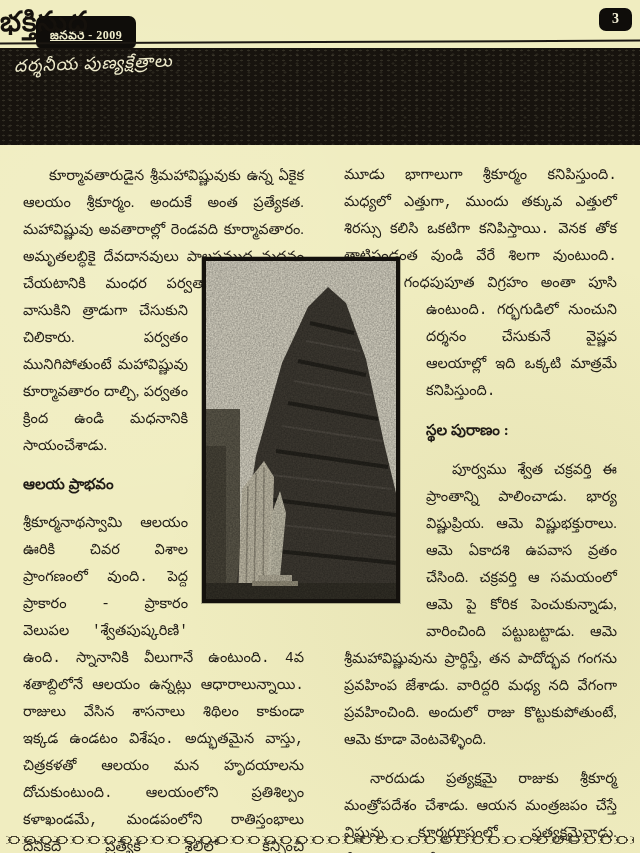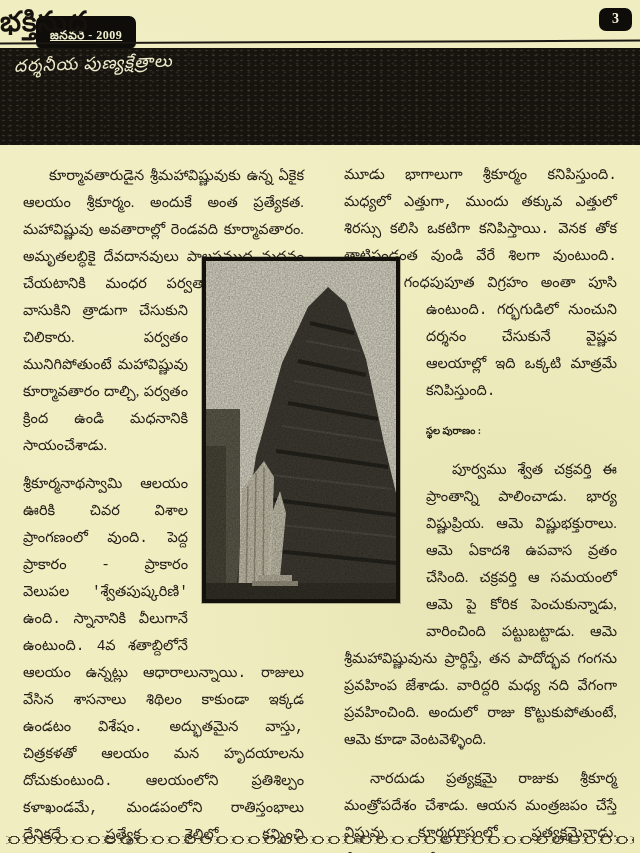--- a/index.html
+++ b/index.html
@@ -59,21 +59,21 @@
   .content{
     position:absolute;top:150px;left:11px;width:618px;
     display:flex;gap:16px;text-align:justify;
     font-size:14.5px;line-height:27px;
   }
   .col{position:relative;}
   .col-left{width:305px;}
   .col-right{width:297px;}
   p.para{margin:12px;text-indent:26px;}
   p.nopad{text-indent:0;font-family:Liberation Mono, monospace;}
-  .sec-head{margin:12px;font-weight:bold;font-size:10px;}
+  .sec-head{margin:12px;font-weight:bold;font-size:15px;}
   .img-gap-right{float:right;width:116px;height:347px;}
   .img-gap-left{float:left;width:82px;height:337px;}
   
   .photo-frame{
     position:absolute;left:202px;top:257px;width:190px;height:338px;
     border:4px solid #14110d;background:#d9d6c6;box-sizing:content-box;
     box-shadow:0 0 0 1px rgba(0,0,0,.25);
   }
   .photo-frame svg{display:block;}
   
@@ -95,20 +95,21 @@
 </div>
 <div class="head-rule"></div>
 
 <div class="banner">
   <div class="kicker">దర్శనీయ పుణ్యక్షేత్రాలు</div>
 </div>
 
 <div class="content">
   <div class="col col-left">
     <p class="para"><span>కూర్మావతారుడైన శ్రీమహావిష్ణువుకు ఉన్న ఏకైక ఆలయం శ్రీకూర్మం. అందుకే అంత ప్రత్యేకత. మహావిష్ణువు అవతారాల్లో రెండవది కూర్మావతారం. అమృతలబ్ధికై దేవదానవులు పాలసముద్ర మధనం చేయటానికి మంధర పర్వతాన్ని </span><span class="img-gap-right"></span><span>కవ్వముగా, వాసుకిని త్రాడుగా చేసుకుని చిలికారు. పర్వతం మునిగిపోతుంటే మహావిష్ణువు కూర్మావతారం దాల్చి, పర్వతం క్రింద ఉండి మధనానికి సాయంచేశాడు.</span></p>
+    <h3 class="sec-head">ఆలయ ప్రాభవం</h3>
     <p class="para nopad">శ్రీకూర్మనాథస్వామి ఆలయం ఊరికి చివర విశాల ప్రాంగణంలో వుంది. పెద్ద ప్రాకారం - ప్రాకారం వెలుపల 'శ్వేతపుష్కరిణి' ఉంది. స్నానానికి వీలుగానే ఉంటుంది. 4వ శతాబ్దిలోనే ఆలయం ఉన్నట్లు ఆధారాలున్నాయి. రాజులు వేసిన శాసనాలు శిథిలం కాకుండా ఇక్కడ ఉండటం విశేషం. అద్భుతమైన వాస్తు, చిత్రకళతో ఆలయం మన హృదయాలను దోచుకుంటుంది. ఆలయంలోని ప్రతిశిల్పం కళాఖండమే, మండపంలోని రాతిస్తంభాలు దేనికదే ప్రత్యేక శైలిలో కన్పించి అబ్బురపరుస్తాయి.</p>
     <p class="para">ప్రతి ఆలయంలోనూ గర్భగుడిలో ఎదురుగా మూలవిరాటు ఉంటుంది. కాని యిక్కడ మాత్రం గర్భగుడిలో ఎడమవైపు గోడవారగా శ్రీకూర్మనాథుని దివ్య విగ్రహం వుండటం విశేషం. సరాసరి గర్భగుడిలోకి వెళ్తే 5×4×1 అడుగు కొలతలున్న రాతి పీఠంపై కూర్మనాథస్వామి దర్శనమిస్తారు. రెండున్నర అడుగుల పొడవు, అడుగు ఎత్తులో,</p>
   </div>
   <div class="col col-right">
     <p class="para nopad"><span>మూడు భాగాలుగా శ్రీకూర్మం కనిపిస్తుంది. మధ్యలో ఎత్తుగా, ముందు తక్కువ ఎత్తులో శిరస్సు కలిసి ఒకటిగా కనిపిస్తాయి. వెనక తోక తాటిపండంత వుండి వేరే శిలగా వుంటుంది. దట్టమైన గంధపుపూత విగ్రహం అంతా పూసి ఉంటుంది. </span><span class="img-gap-left"></span><span>గర్భగుడిలో నుంచుని దర్శనం చేసుకునే వైష్ణవ ఆలయాల్లో ఇది ఒక్కటి మాత్రమే కనిపిస్తుంది.</span></p>
     <h3 class="sec-head">స్థల పురాణం :</h3>
     <p class="para">పూర్వము శ్వేత చక్రవర్తి ఈ ప్రాంతాన్ని పాలించాడు. భార్య విష్ణుప్రియ. ఆమె విష్ణుభక్తురాలు. ఆమె ఏకాదశి ఉపవాస వ్రతం చేసింది. చక్రవర్తి ఆ సమయంలో ఆమె పై కోరిక పెంచుకున్నాడు, వారించింది పట్టుబట్టాడు. ఆమె శ్రీమహావిష్ణువును ప్రార్థిస్తే, తన పాదోద్భవ గంగను ప్రవహింప జేశాడు. వారిద్దరి మధ్య నది వేగంగా ప్రవహించింది. అందులో రాజు కొట్టుకుపోతుంటే, ఆమె కూడా వెంటవెళ్ళింది.</p>
     <p class="para">నారదుడు ప్రత్యక్షమై రాజుకు శ్రీకూర్మ మంత్రోపదేశం చేశాడు. ఆయన మంత్రజపం చేస్తే విష్ణువు కూర్మరూపంలో ప్రత్యక్షమైనాడు. శ్వేతచక్రవర్తి శరీరం తపస్సు వల్ల కృశించింది. కూర్మదేవుడు దిక్కులు పిక్కటిల్లేట్లు హుంకారనాదం చేశాడు. ఆ మహాశబ్దానికి శ్వేతాచలం అనే ఈ పర్వతం భూమిలోకి కుంగింది. అప్పటి నుంచి నివాసయోగ్యమైంది. విష్ణుమూర్తి చక్రాన్ని వదిలితే, అది భూమిని చొచ్చినచోట సరస్సు ఏర్పడింది.</p>
 
   </div>

